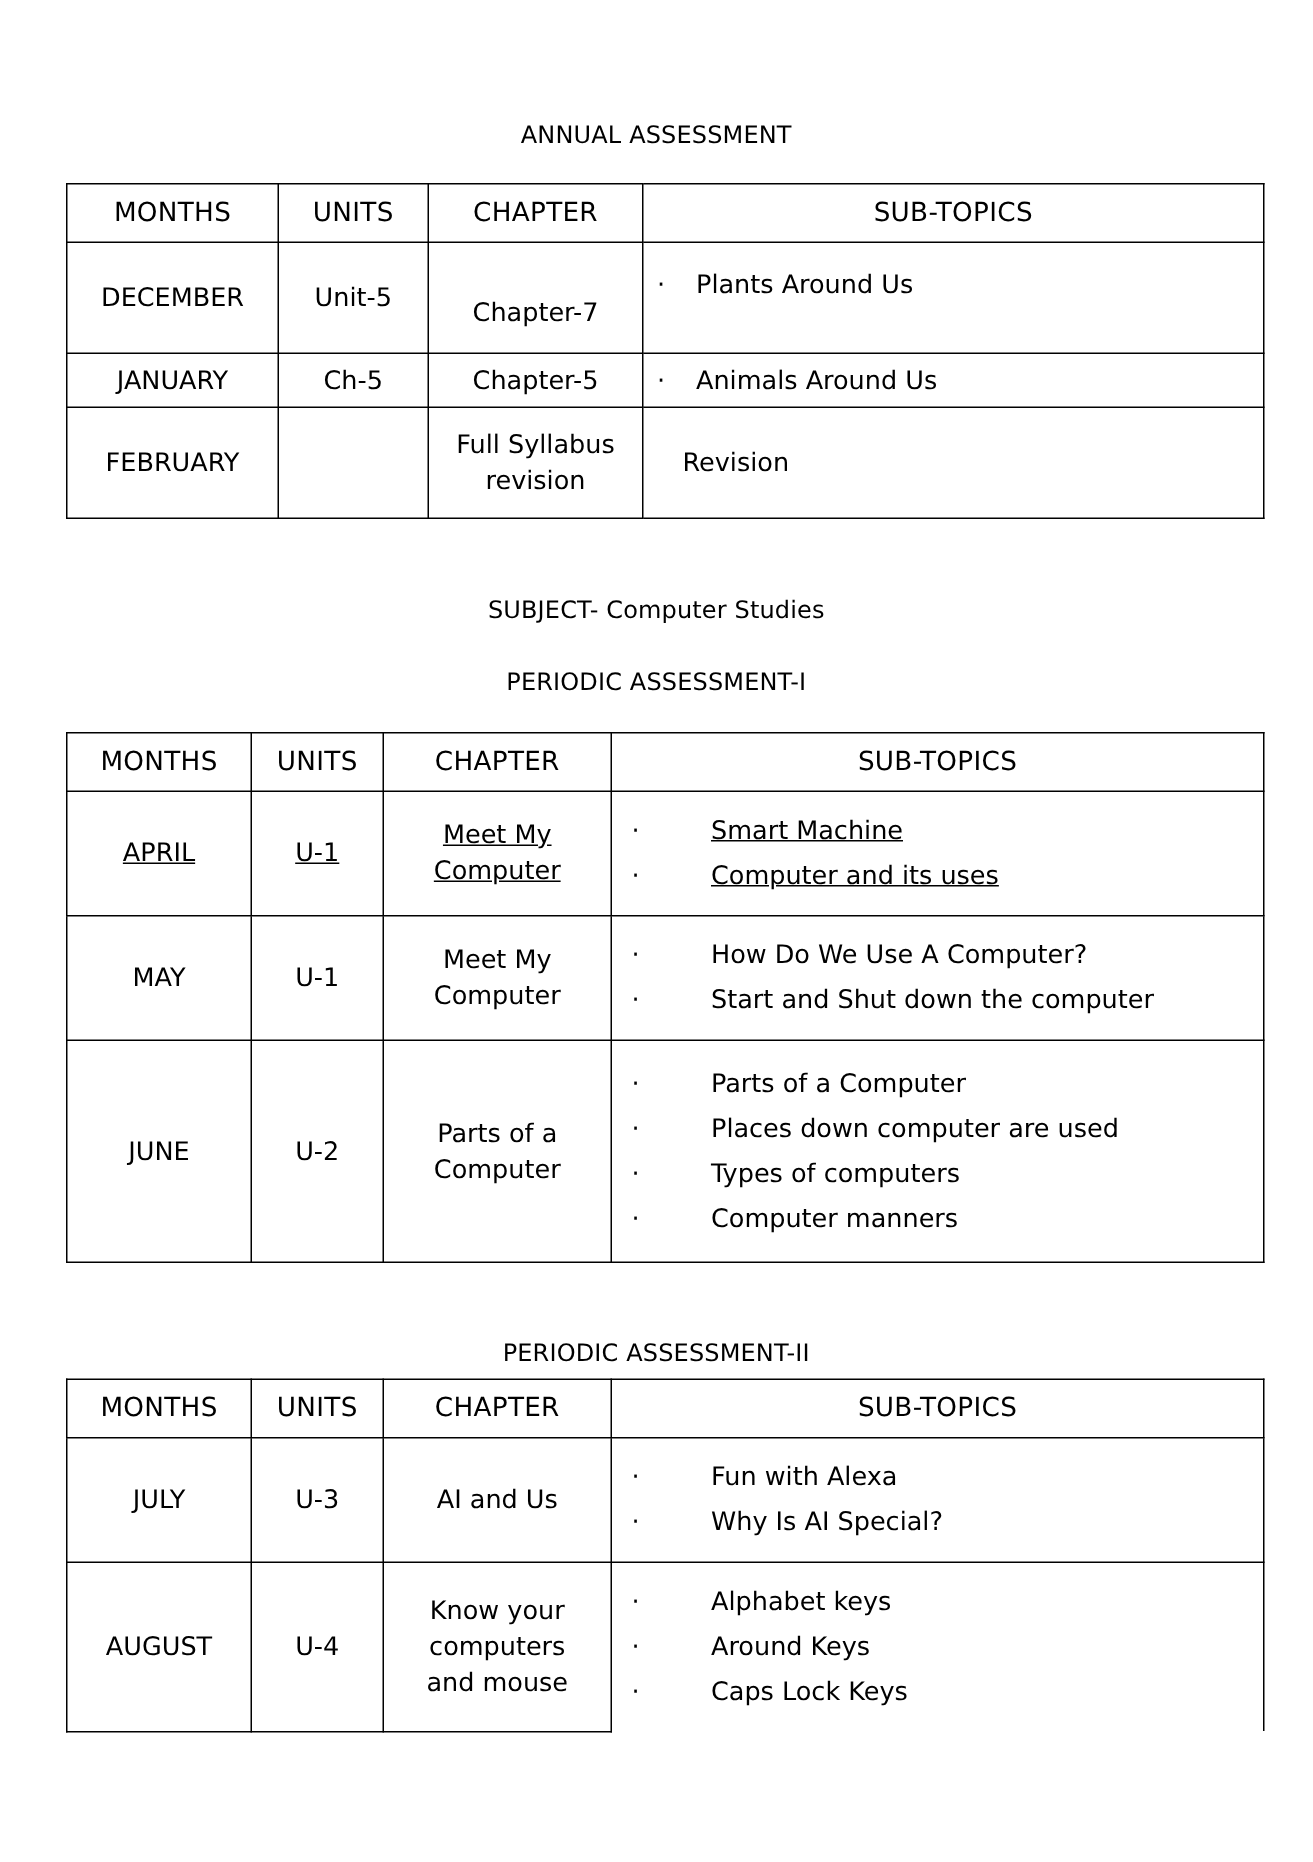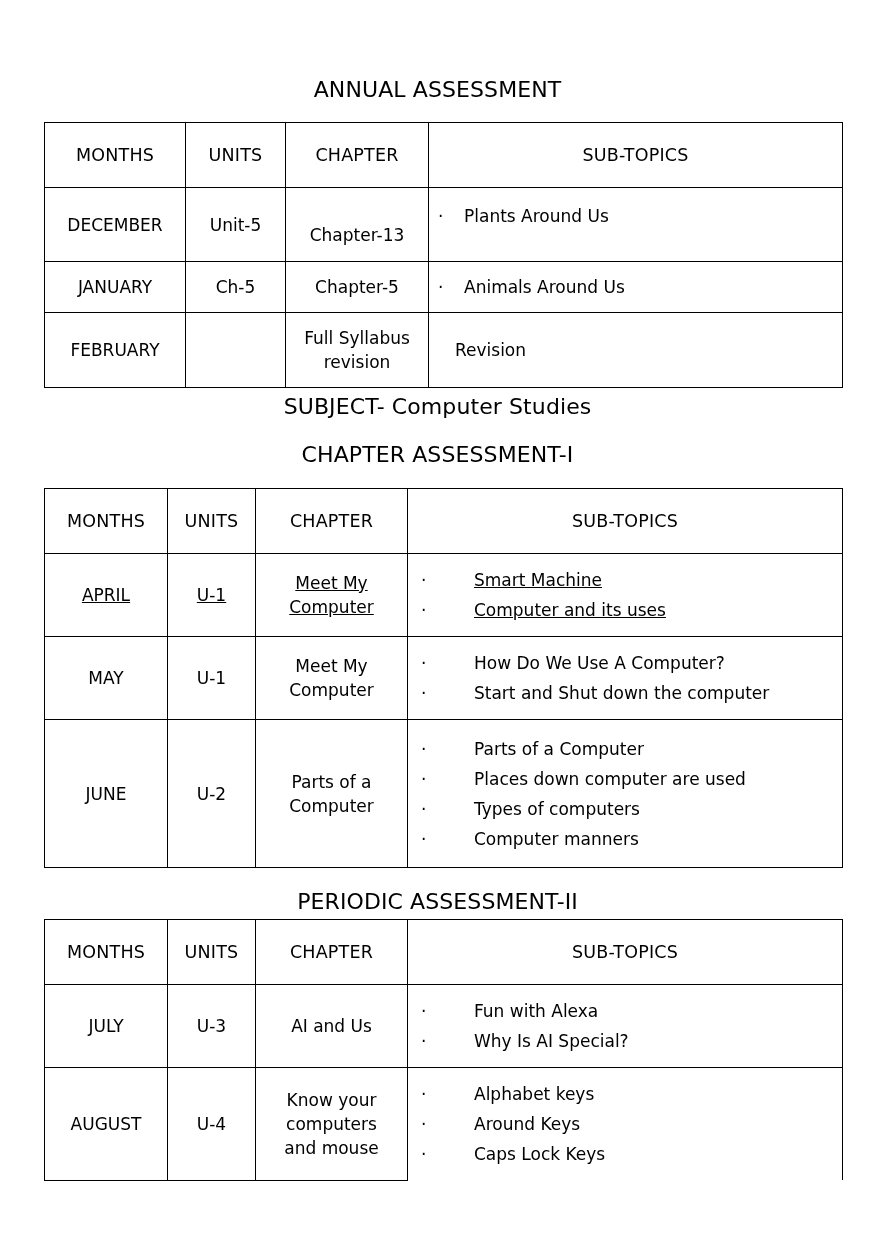--- a/index.html
+++ b/index.html
@@ -19,37 +19,37 @@
     position: absolute;
     inset: 0;
   }
 
   
   .heading {
     position: absolute;
     left: 0;
     width: 875px;
     text-align: center;
-    font-size: 22px;
+    font-size: 16px;
     line-height: 22px;
     letter-spacing: 0.1px;
     color: #000;
     white-space: nowrap;
   }
 
   
   .tbl {
     position: absolute;
     border-collapse: collapse;
     table-layout: fixed;
     background: #fff;
   }
   .tbl td, .tbl th {
     border: 1.6px solid #000;
-    padding: 13px;
+    padding: 0;
     vertical-align: middle;
     font-weight: normal;
     font-size: 17px;
     color: #000;
     background: #fff;
   }
   .tbl th {
     text-align: center;
     font-size: 17.5px;
     letter-spacing: 0.2px;
@@ -124,21 +124,21 @@
         <tr class="hdr-row">
       <th>MONTHS</th>
       <th>UNITS</th>
       <th>CHAPTER</th>
       <th>SUB-TOPICS</th>
     </tr>
 
     <tr style="height:74px;">
       <td class="cell-c">DECEMBER</td>
       <td class="cell-c">Unit-5</td>
-      <td class="cell-c" rowspan="1" style="vertical-align:bottom; padding-bottom:14px !important;">Chapter-13</td>
+      <td class="cell-c" rowspan="1" style="vertical-align:bottom; padding-bottom:14px !important;">Chapter-7</td>
       <td class="sub-cell" style="vertical-align:top; padding-top:18px !important;">
         <ul class="blist">
           <li><span class="bul">·</span><span>Plants Around Us</span></li>
         </ul>
       </td>
     </tr>
 
     <tr style="height:36px;">
       <td class="cell-c">JANUARY</td>
       <td class="cell-c">Ch-5</td>
@@ -159,21 +159,21 @@
       </td>
       <td class="cell-l">
         <span class="plain-text">Revision</span>
       </td>
     </tr>
   </tbody>
     </table>
 
   <div class="heading" style="top:396px;">SUBJECT- Computer Studies</div>
 
-  <div class="heading" style="top:444px;">CHAPTER ASSESSMENT-I</div>
+  <div class="heading" style="top:444px;">PERIODIC ASSESSMENT-I</div>
 
   <table class="tbl t2" style="left:44px; top:488px; width:798px;">
     <colgroup>
       <col style="width:123px">
         <col style="width:88px">
         <col style="width:152px">
         <col style="width:435px">
     </colgroup>
     <tbody>
         <tr class="hdr-row">

